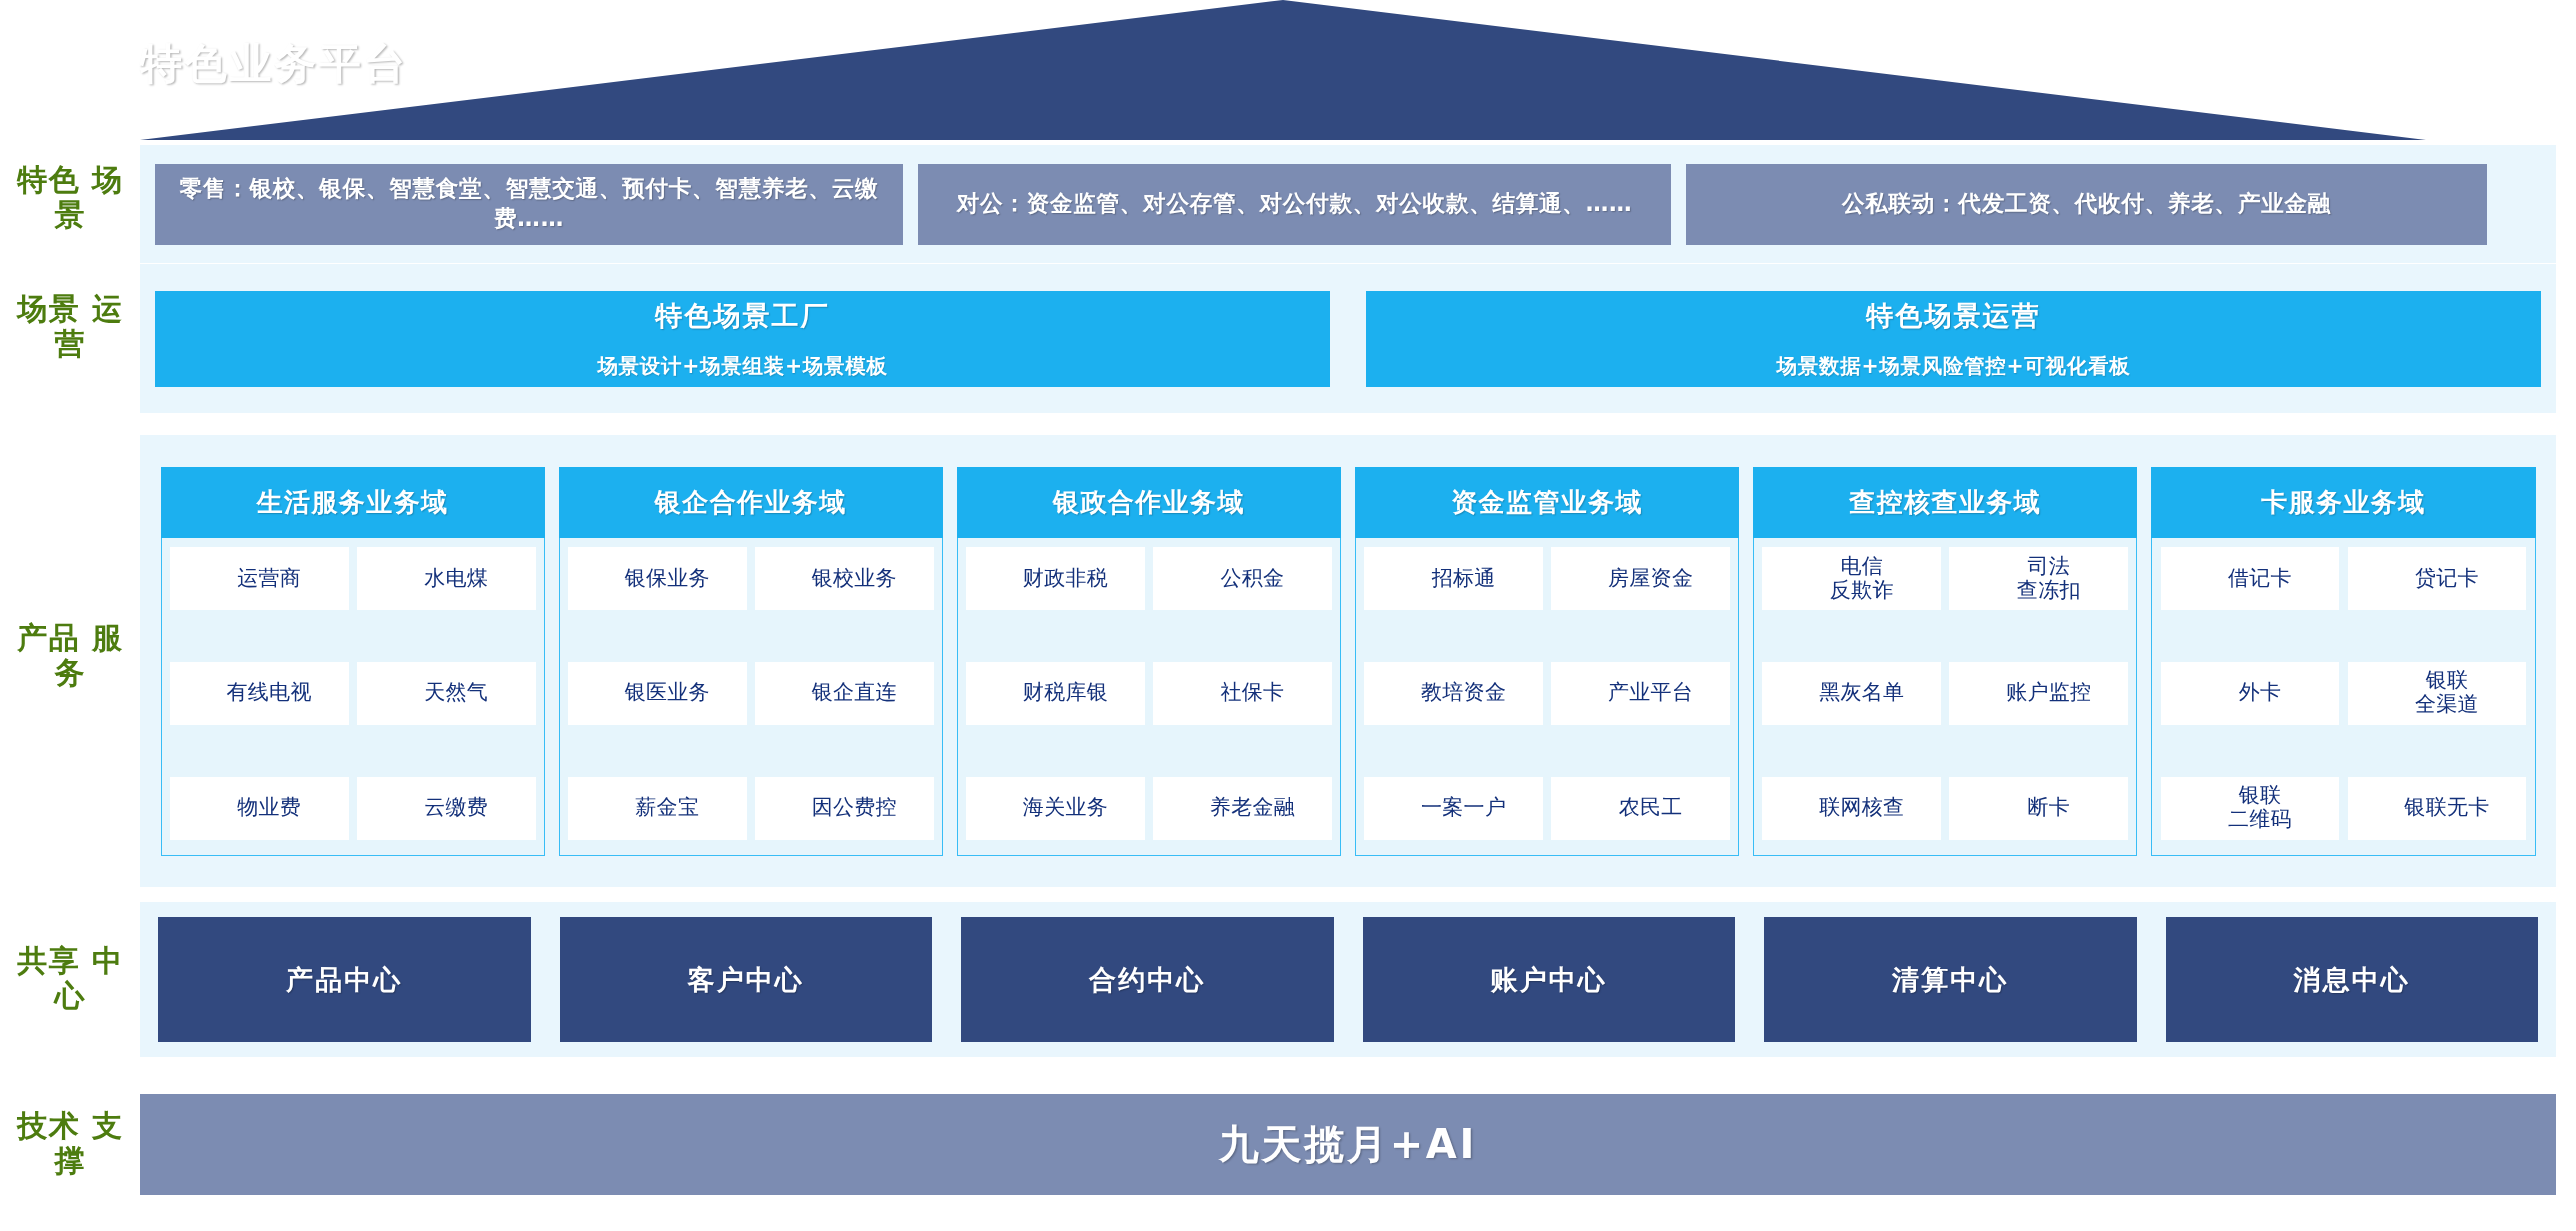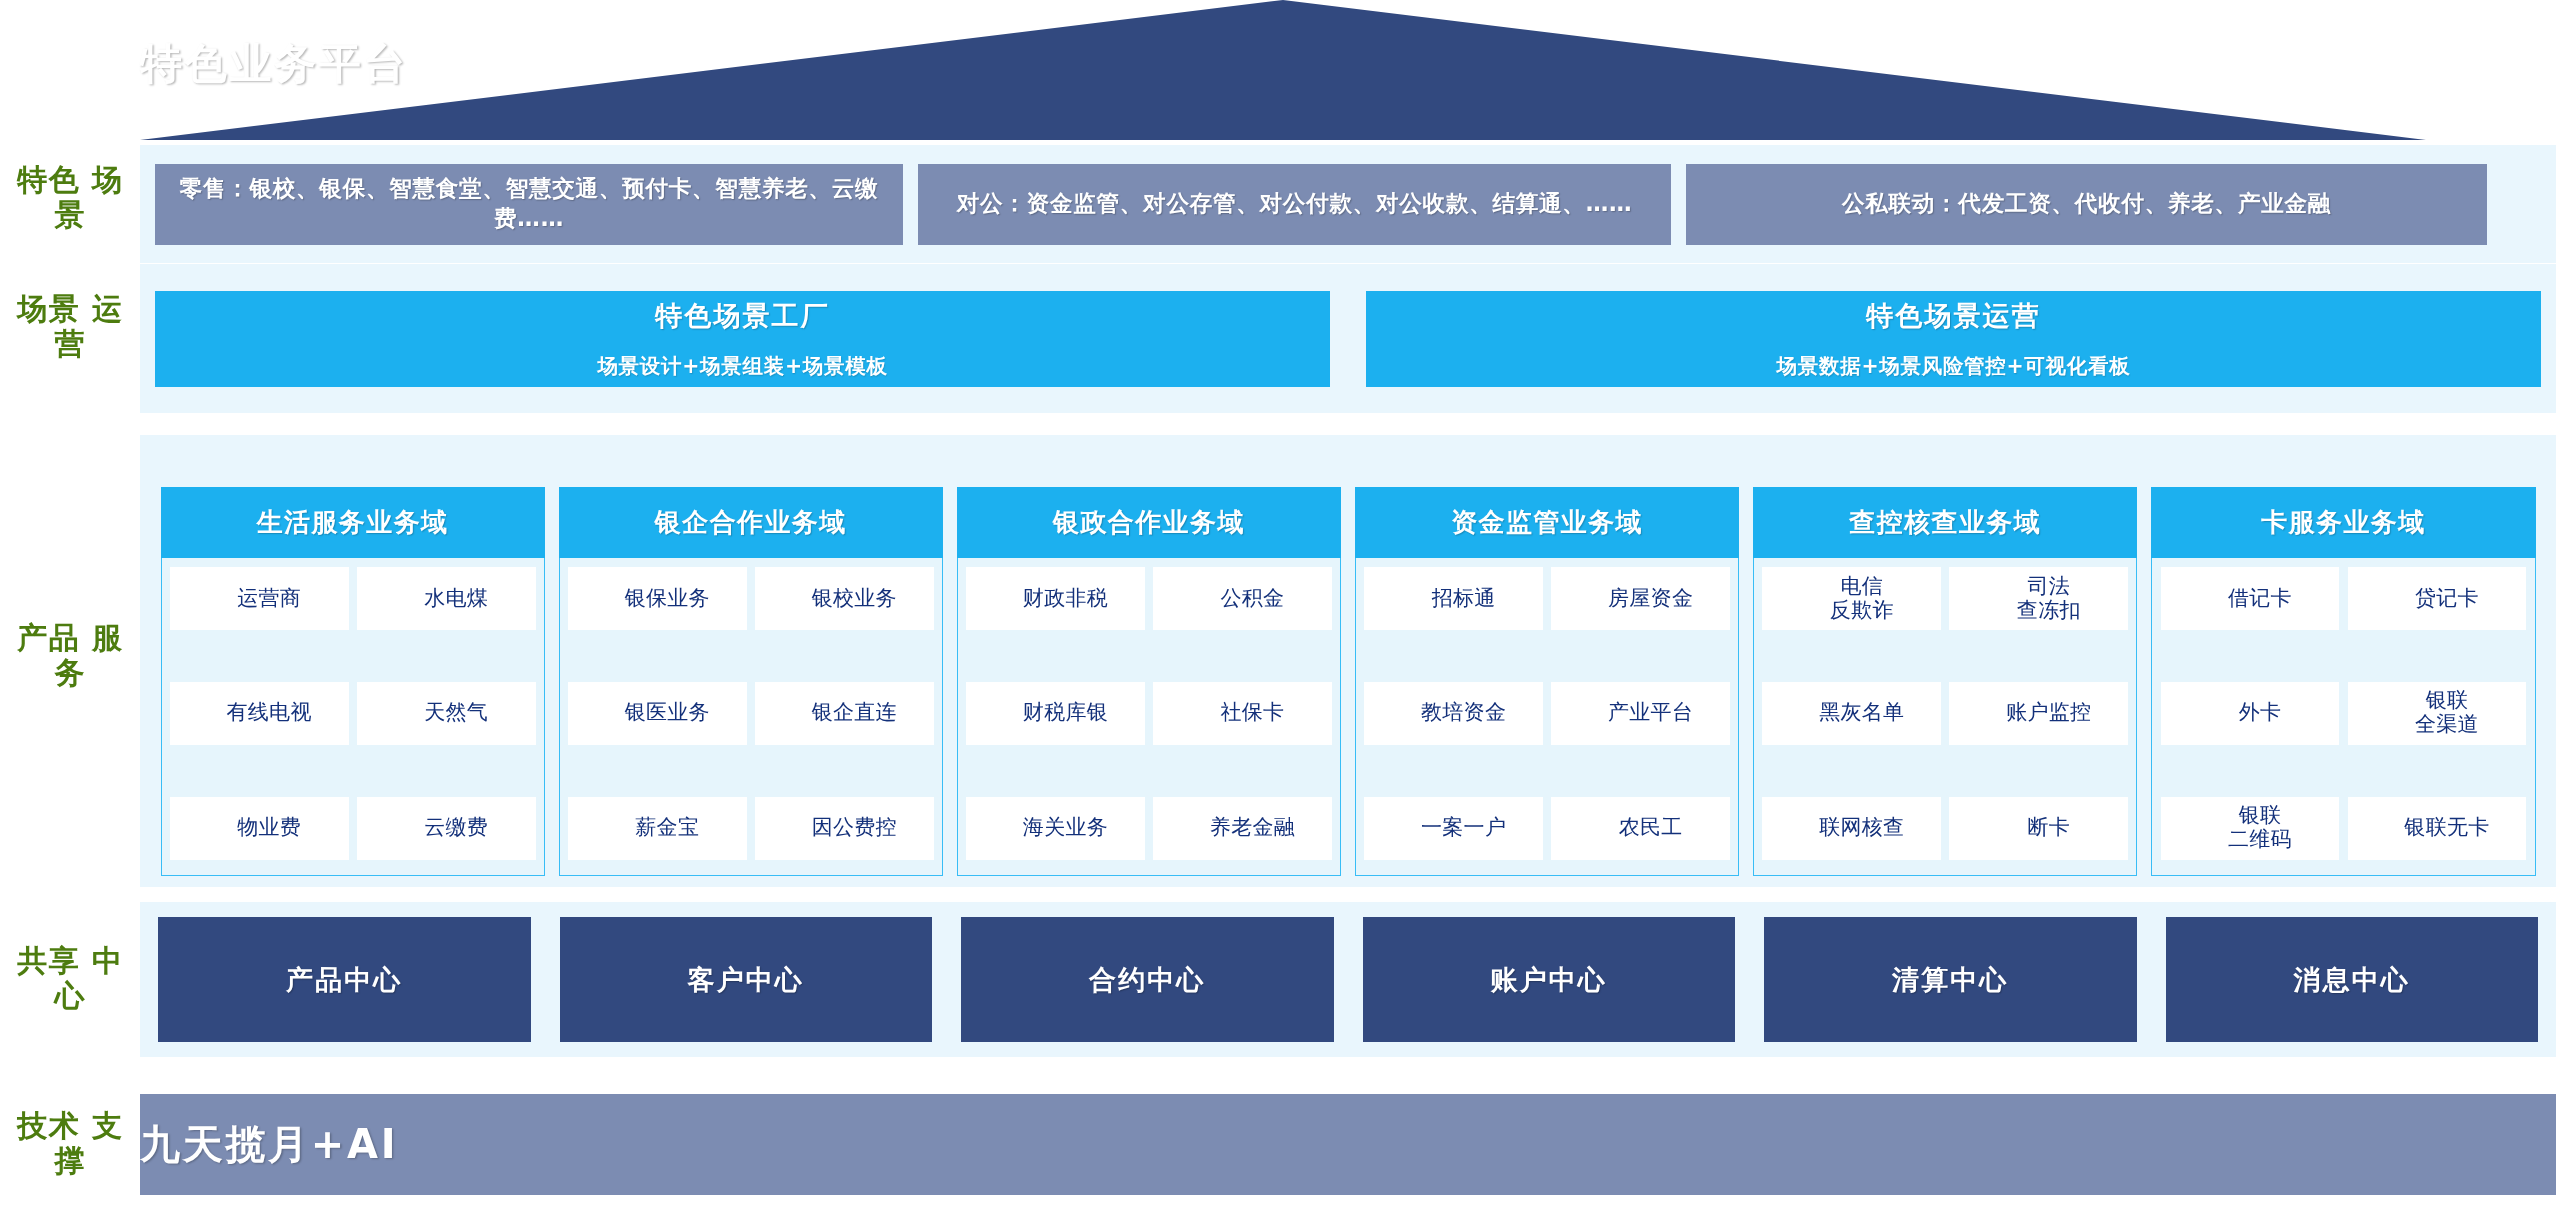--- a/index.html
+++ b/index.html
@@ -58,21 +58,21 @@
     gap:18px;
   }
   .ops-title { font-size:27px; font-weight:bold; letter-spacing:2.1px;
                text-shadow:1px 1px 1.4px rgba(0,0,0,.22); }
   .ops-sub   { font-size:20.5px; font-weight:bold; letter-spacing:0.7px;
                text-shadow:0.7px 0.7px 1.4px rgba(0,0,0,.18); }
 
   
   #band-product { top:435px; height:452px; }
   .prod-row { position:absolute; left:0; top:0; width:100%; height:100%;
-              display:flex; align-items:flex-end; padding:31.5px 20.5px; gap:14px;margin-top:20px; }
+              display:flex; align-items:flex-end; padding:31.5px 20.5px; gap:14px; }
   .domain-col { flex:1 1 0; display:flex; flex-direction:column; height:389px; }
   .domain-head {
     background:#1cb0ef; color:#ffffff; height:71px;
     display:flex; align-items:center; justify-content:center;
     font-size:26px; font-weight:bold; letter-spacing:1.4px;
     text-shadow:1px 1px 1.4px rgba(0,0,0,.22);
   }
   .domain-body {
     flex:1; background:#e6f5fc; border:1.4px solid #38bdf6; border-top:none;
     display:flex; flex-direction:column; justify-content:space-between;
@@ -94,21 +94,21 @@
   .center-box {
     flex:1 1 0; height:125px; background:#32497f; color:#ffffff;
     display:flex; align-items:center; justify-content:center;
     font-size:27px; font-weight:bold; letter-spacing:2.1px;
     text-shadow:1px 1px 1.4px rgba(0,0,0,.25);
   }
 
   
   #band-tech { position:absolute; left:140px; top:1094px; width:2416px; height:101px;
                background:#7c8cb2; color:#ffffff;
-               display:flex; align-items:center; }
+               display:flex; align-items:center; justify-content:center; }
   .tech-title { font-size:40px; font-weight:bold; letter-spacing:2.7px;
                 text-shadow:1.4px 1.4px 2.1px rgba(0,0,0,.25); }
 </style>
 </head>
 <body>
 
 <div id="canvas">
 
   <div class="roof-wrap">
     <svg class="roof-svg" viewBox="0 0 3340 205" preserveAspectRatio="none">

